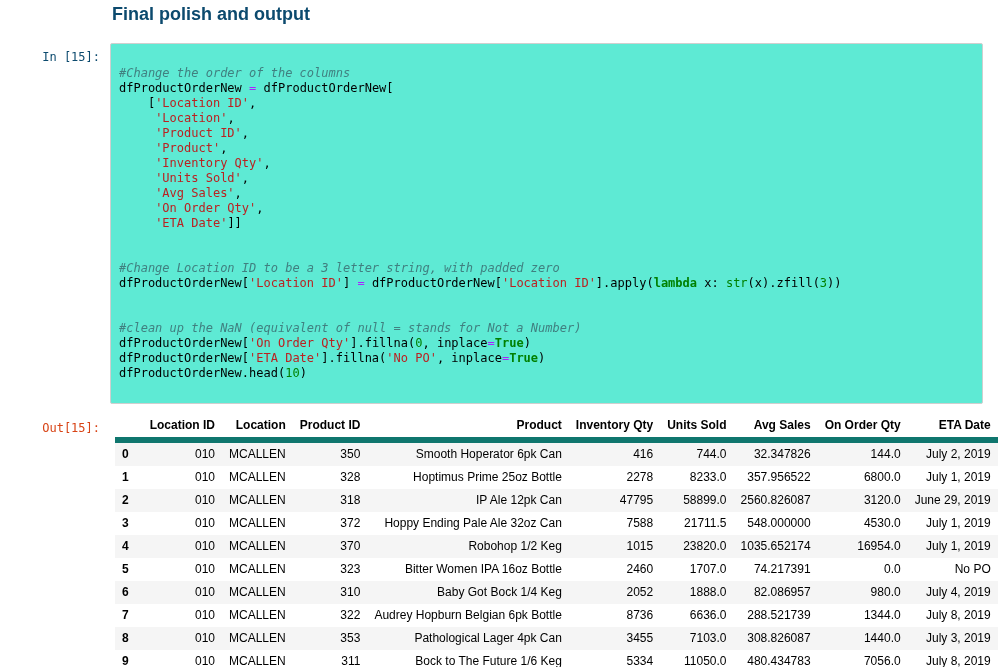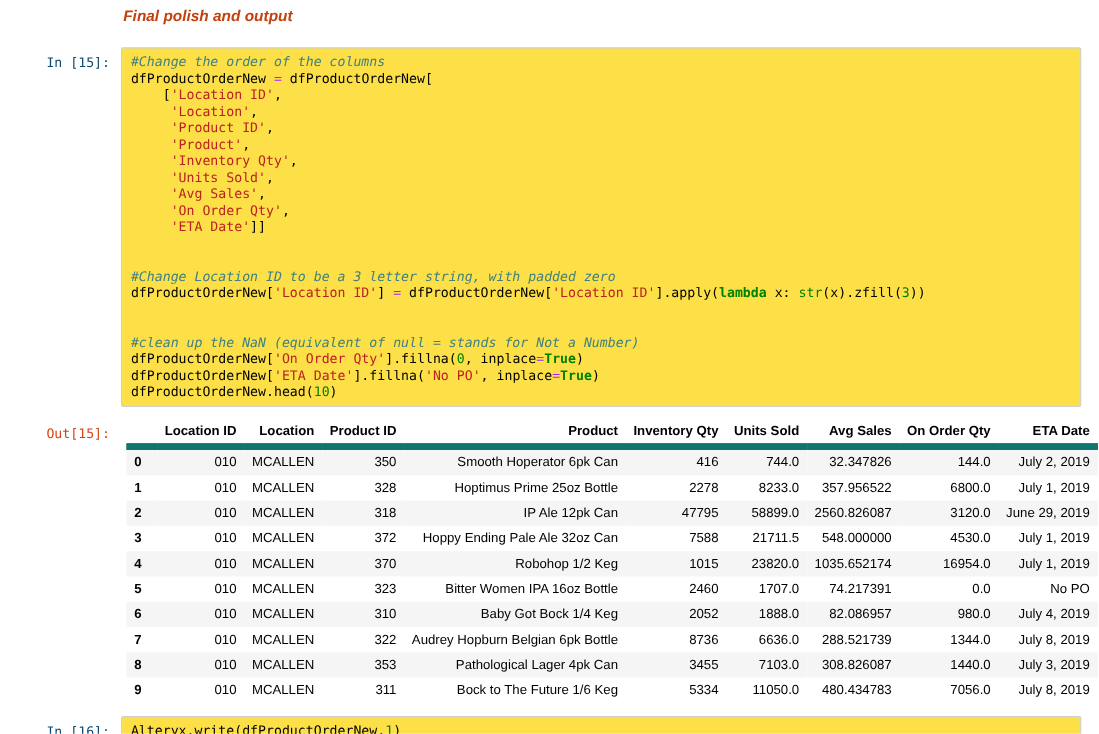--- a/index.html
+++ b/index.html
@@ -7,41 +7,41 @@
   body {
     width: 999px; height: 667px; overflow: hidden;
     background: #ffffff;
     font-family: "Liberation Sans", sans-serif;
     color: #000;
   }
   .notebook { padding-top: 2px; }
 
   .md-heading {
     margin: 0 16px 16px 112px;
-    font-size: 14px; line-height: 25px;
-    font-weight: bold; color: #c2410c; font-style: italic;
+    font-size: 18px; line-height: 25px;
+    font-weight: bold; color: #0c4a6e;
   }
 
   .cell { display: flex; align-items: flex-start; }
   .prompt {
     flex: 0 0 110px; width: 110px;
     text-align: right; padding: 7px 10px 0 0;
     font-family: "DejaVu Sans Mono", monospace;
     font-size: 12px; line-height: 15px;
     white-space: nowrap;
   }
   .prompt-in  { color: #0c4a6e; }
   .prompt-out { color: #D84315; padding-top: 9px; }
 
   .input-area {
     flex: 1 1 auto; margin-right: 16px;
-    background: #fde047;
+    background: #5eead4;
     border: 1px solid #CFCFCF;
     border-radius: 2px;
-    padding: 5px 8px;
+    padding: 22px 8px;
   }
   .code-block {
     font-family: "DejaVu Sans Mono", monospace;
     font-size: 12px; line-height: 15px;
     white-space: pre;
   }
   .code-line { min-height: 15px; }
 
   .tok-txt { color: #000000; }
   .tok-com { color: #408080; font-style: italic; }

